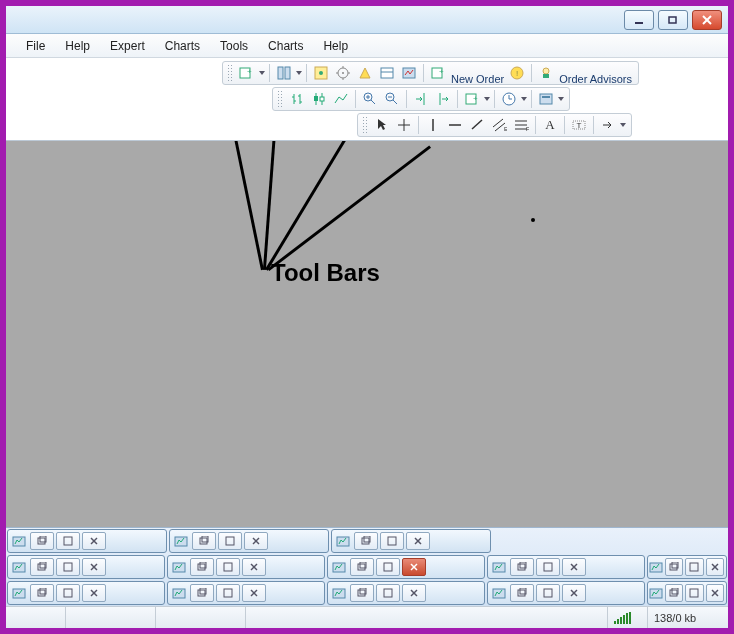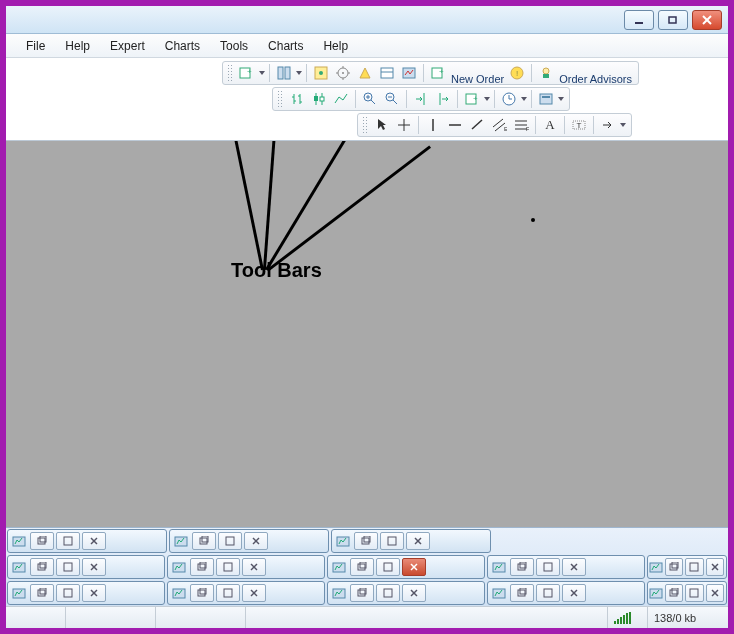--- a/index.html
+++ b/index.html
@@ -15,21 +15,21 @@
 .tb-row { display: flex; align-items: center; height: 26px; }
 .tb { display: flex; align-items: center; border: 1px solid #c4cdd6; border-radius: 3px; background: linear-gradient(#fdfdfe,#eef2f6); height: 24px; padding: 0 4px; margin-right: 4px; position: relative; }
 .grip { width: 5px; height: 18px; margin-right: 4px; background-image: radial-gradient(circle, #9aa7b3 1px, transparent 1px); background-size: 3px 3px; }
 .tbtn { min-width: 20px; height: 20px; margin: 0 1px; display: flex; align-items: center; justify-content: center; cursor: default; font-size: 11px; color: #333; padding: 0 2px; }
 .tbtn svg { width: 16px; height: 16px; }
 .drop { width: 8px; display: flex; align-items: center; justify-content: center; }
 .drop:after { content: ""; border-left: 3px solid transparent; border-right: 3px solid transparent; border-top: 4px solid #556; }
 .sep { width: 1px; height: 18px; background: #c4cdd6; margin: 0 3px; }
 .lbl { font-size: 11px; color: #1a3b6d; padding: 0 2px; margin-top: 12px; }
 .workspace { flex: 1; background: #a9a9a9; position: relative; overflow: hidden; }
-.annotation { position: absolute; font-size: 20px; font-weight: bold; color: #000; }
+.annotation { position: absolute; font-size: 24px; font-weight: bold; color: #000; margin-left: 40px; }
 .arrows { position: absolute; top: 0; left: 0; width: 100%; height: 100%; pointer-events: none; }
 .chart-strip { background: linear-gradient(#e9f1fb,#cfe0f2); border-top: 1px solid #9fb6cf; }
 .chart-row { display: flex; height: 26px; }
 .chart-win { display: flex; align-items: center; border: 1px solid #6e8fae; border-radius: 3px; margin: 1px; padding: 1px; background: linear-gradient(#f2f8fe,#d2e3f3); }
 .chart-win .mini { width: 24px; height: 18px; margin: 0 1px; border: 1px solid #8fa8c0; border-radius: 2px; background: linear-gradient(#fcfdff,#e3ecf6); display: flex; align-items: center; justify-content: center; font-size: 9px; color: #445; }
 .chart-win .mini.red { background: linear-gradient(#e98b77,#c94a2e); color: #fff; border-color: #a63d2a; }
 .chart-win .ticon { width: 20px; height: 18px; display: flex; align-items: center; justify-content: center; }
 .statusbar { height: 22px; background: linear-gradient(#f6f9fc,#e4ebf2); border-top: 1px solid #c4cdd6; display: flex; align-items: center; font-size: 11px; color: #333; text-align: right; }
 .statusbar .cell { border-right: 1px solid #c4cdd6; height: 100%; padding: 0 6px; display: flex; align-items: center; }
 .bars { display: flex; align-items: flex-end; gap: 1px; height: 12px; }

